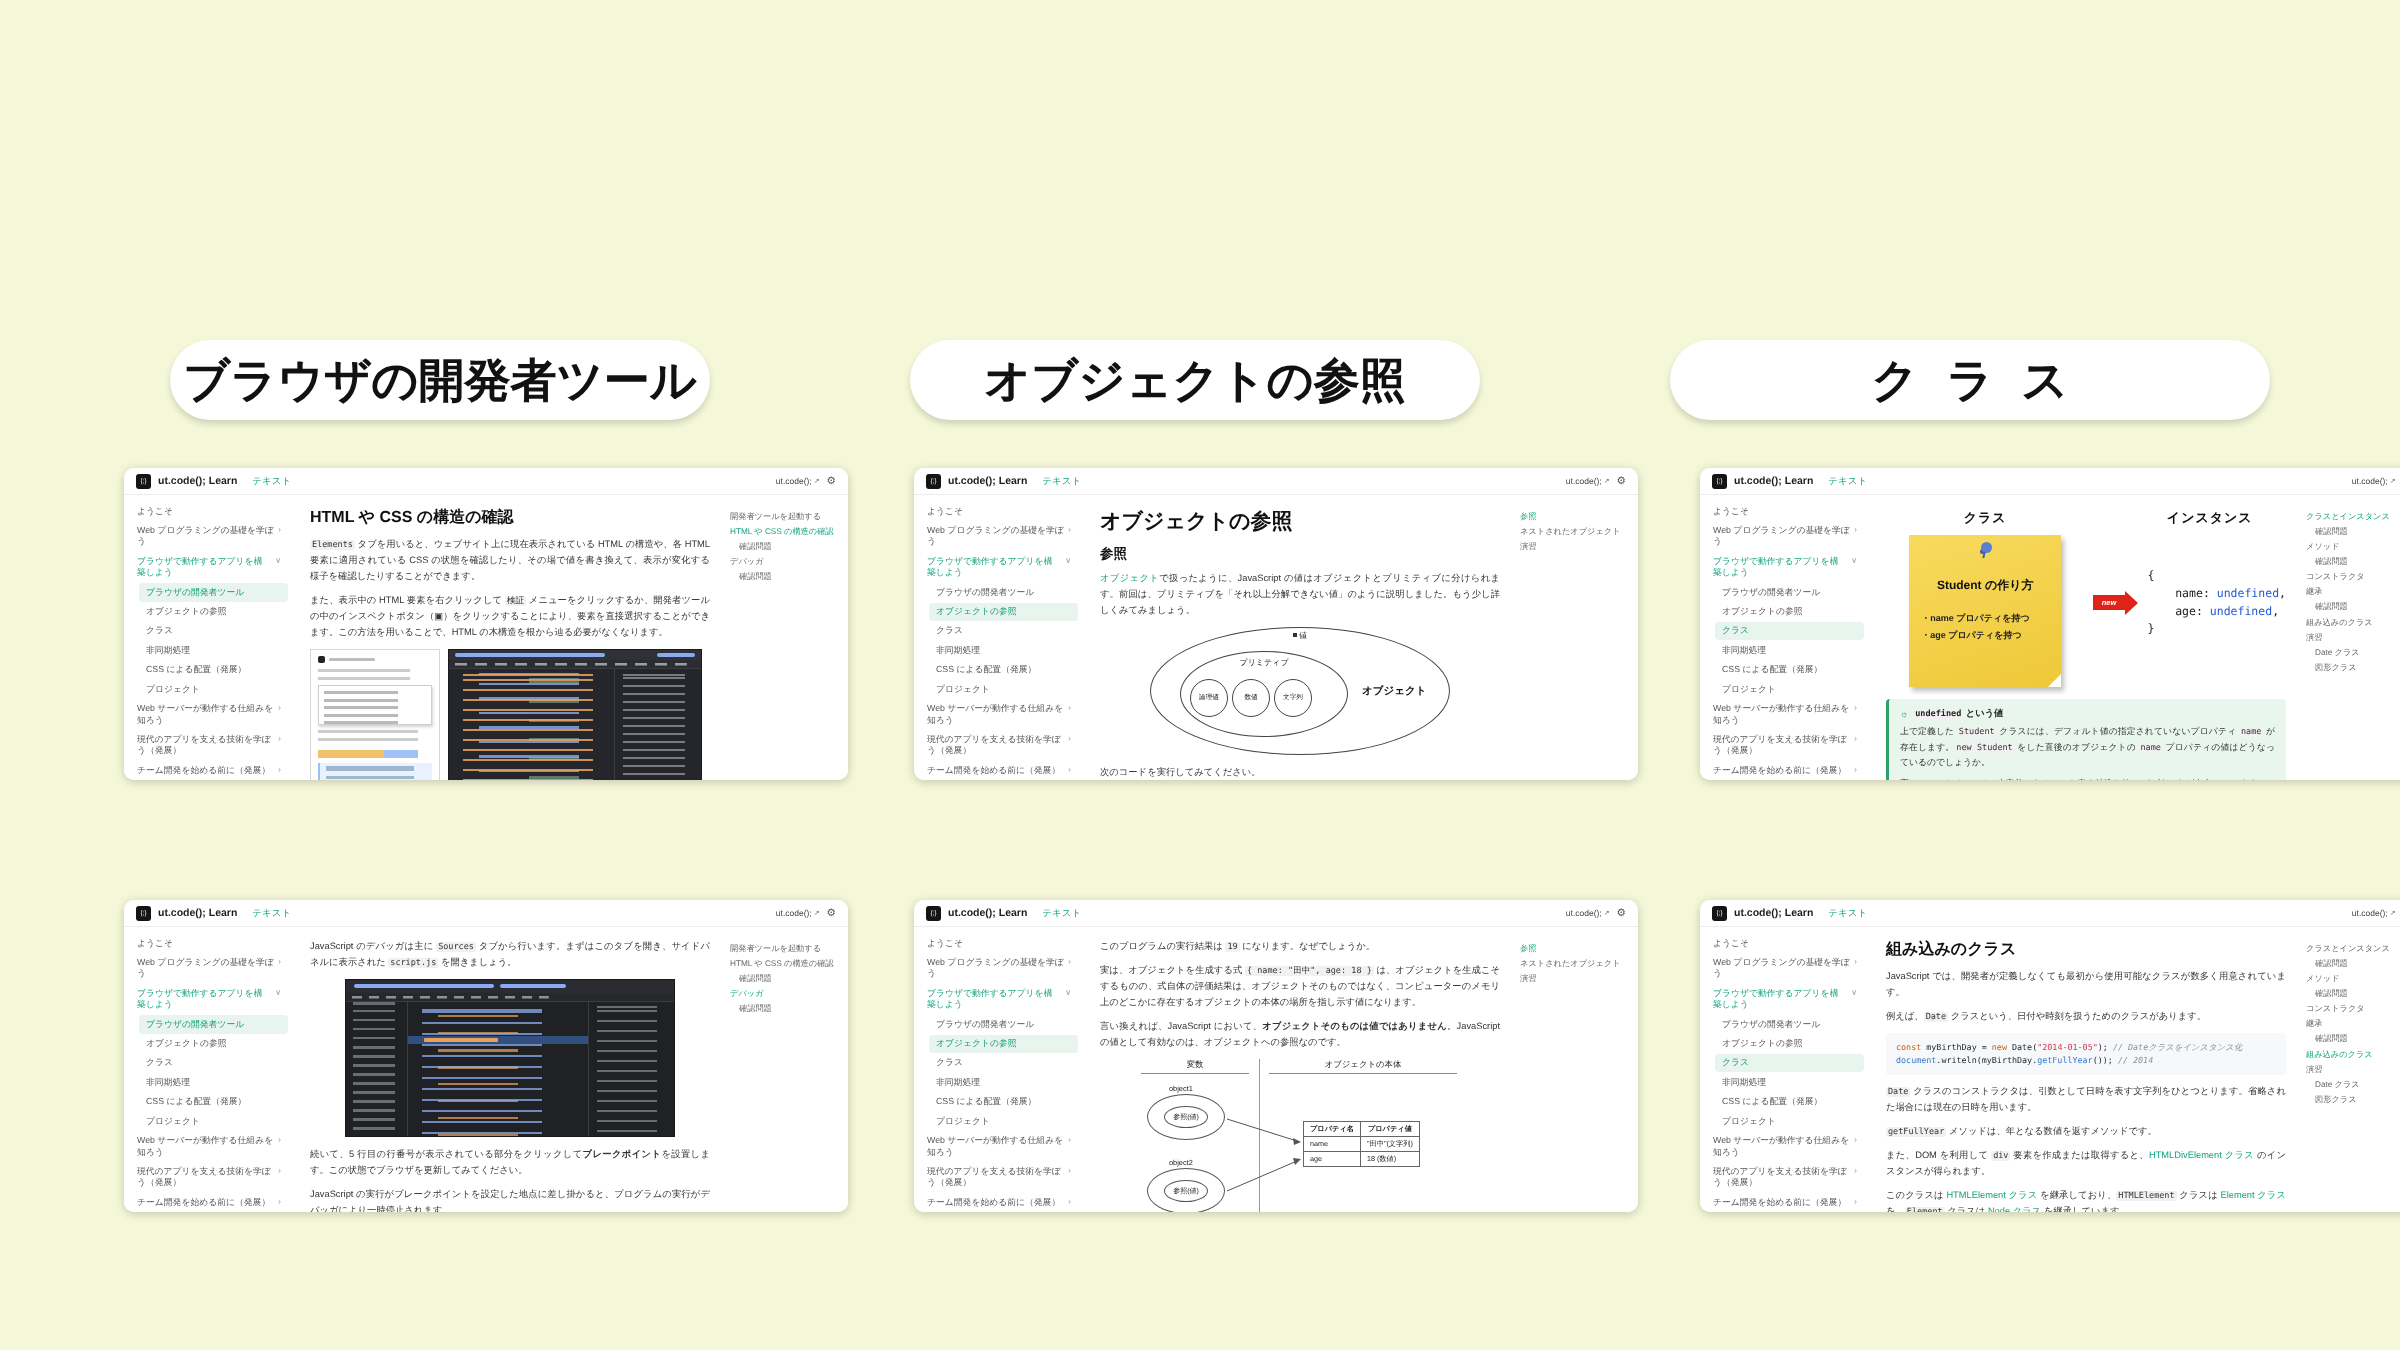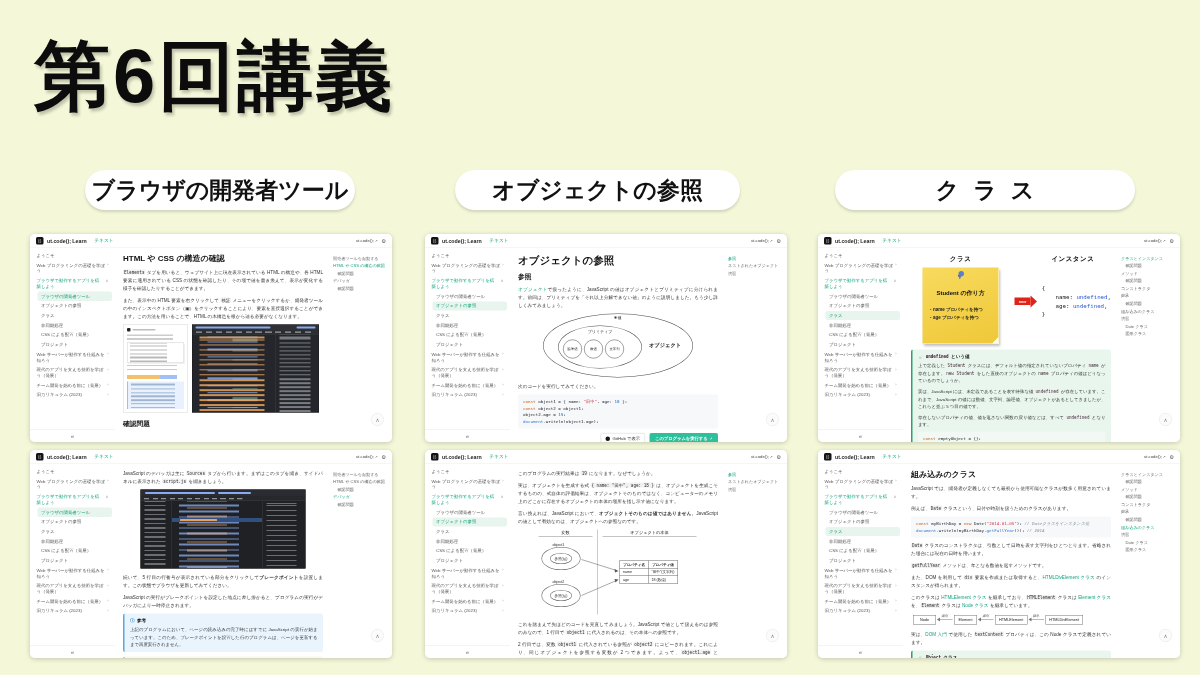--- a/index.html
+++ b/index.html
@@ -5,21 +5,21 @@
   *{margin:0;padding:0;box-sizing:border-box;}
   html,body{width:1200px;height:675px;}
   body{background:#f4f8d8;font-family:"Liberation Sans","DejaVu Sans",sans-serif;position:relative;overflow:hidden;color:#333;}
   .stage{position:absolute;inset:0;}
   .main-title{position:absolute;left:34px;top:26px;font-size:76px;font-weight:800;color:#0c0c0c;letter-spacing:3px;text-shadow:2px 3px 3px rgba(0,0,0,.22);}
   .pill{position:absolute;top:170px;height:40px;background:#fff;border-radius:22px;display:flex;align-items:center;justify-content:center;font-size:23px;font-weight:700;color:#111;box-shadow:0 2px 3px rgba(0,0,0,.15);}
   .pill1{left:85px;width:270px;}
   .pill2{left:455px;width:285px;}
   .pill3{left:835px;width:300px;letter-spacing:14px;text-indent:14px;}
 
-  .shot{position:absolute;width:362px;height:208px;background:#fff;border-radius:5px;box-shadow:0 1px 5px rgba(0,0,0,.2);overflow:hidden;}
+  .shot{position:absolute;width:362px;height:156px;background:#fff;border-radius:5px;box-shadow:0 1px 5px rgba(0,0,0,.2);overflow:hidden;margin-left:32px;}
   .r1{top:234px;}.r2{top:450px;}
   .c1{left:30px;}.c2{left:425px;}.c3{left:818px;}
   .shot-scale{position:relative;width:724px;height:416px;transform:scale(.5);transform-origin:0 0;display:flex;flex-direction:column;background:#fff;}
 
   
   .shead{height:27px;border-bottom:1px solid #ececec;display:flex;align-items:center;padding:0 12px;gap:7px;flex:none;}
   .logo{width:15px;height:15px;background:#141414;border-radius:3px;color:#fff;font-size:6.5px;display:flex;align-items:center;justify-content:center;}
   .brand{font-weight:700;font-size:10.5px;color:#1c1c1c;}
   .nav-text{font-size:9.5px;color:#12a37f;margin-left:8px;}
   .shead-right{margin-left:auto;display:flex;align-items:center;gap:7px;font-size:8.5px;color:#444;}
@@ -165,21 +165,20 @@
   .chain-box{border:1px solid #777;padding:4px 7px;font-size:7.6px;color:#222;background:#fff;min-width:46px;text-align:center;white-space:nowrap;}
   .chain-link{position:relative;width:30px;height:1px;background:#777;margin:0 3px;flex:none;}
   .chain-link::before{content:"";position:absolute;left:-1px;top:-3.5px;border-right:6px solid #777;border-top:4px solid transparent;border-bottom:4px solid transparent;}
   .chain-link::after{content:attr(data-label);position:absolute;top:-11px;left:50%;transform:translateX(-50%);font-size:6.4px;color:#333;}
 </style>
 </head>
 <body>
 
 <div class="stage">
 
-  <div class="main-title">第6回講義</div>
 
   <div class="pill pill1">ブラウザの開発者ツール</div>
   <div class="pill pill2">オブジェクトの参照</div>
   <div class="pill pill3">クラス</div>
 
   <div class="shot r1 c1">
     <div class="shot-scale">
 
   <div class="shead">
     <span class="logo">{;}</span>

